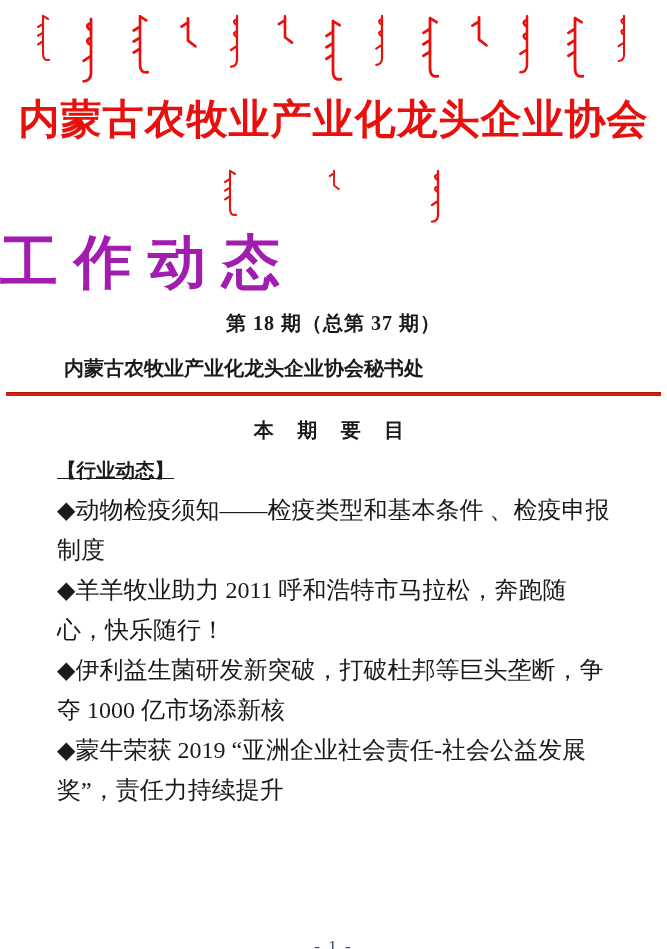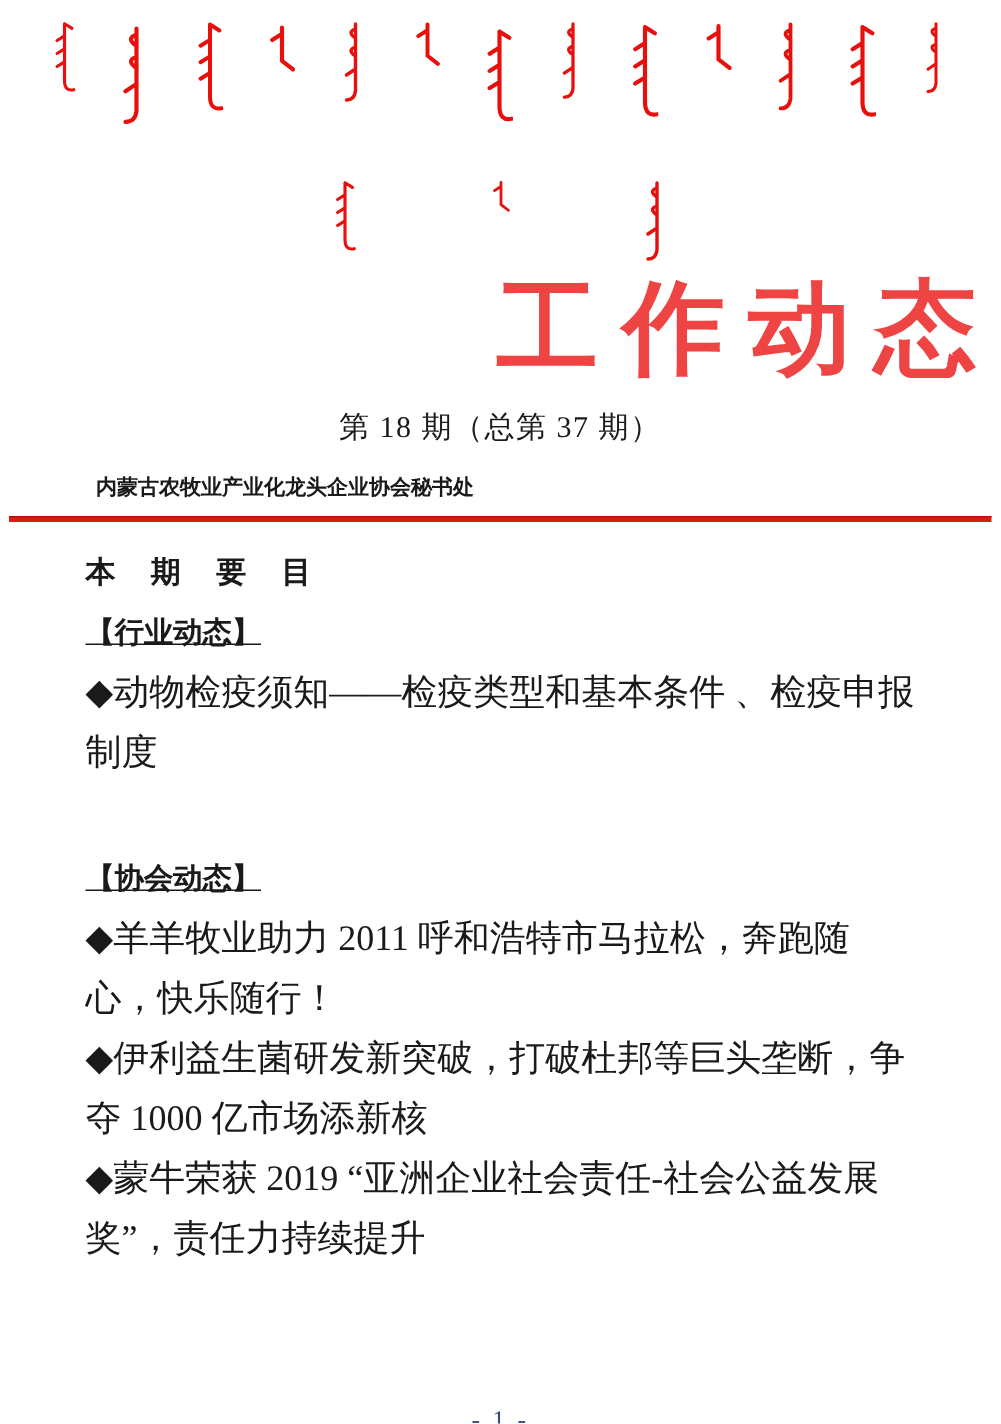--- a/index.html
+++ b/index.html
@@ -32,51 +32,51 @@
     text-align:center;
     color:#e8100c;
     font-size:41px;
     font-weight:bold;
     letter-spacing:1px;
     line-height:1.15;
     white-space:nowrap;
   }
   .newsletter-title{
     margin-top:6px;
-    text-align:right;
-    color:#ef4444;
-    font-size:68px;
+    text-align:left;
+    color:#a21caf;
+    font-size:58px;
     font-weight:bold;
     letter-spacing:16px;
     line-height:1.05;
   }
   .issue-line{
     margin-top:16px;
     text-align:center;
     font-size:20px;
-    font-weight:normal;
+    font-weight:bold;
     letter-spacing:1px;
   }
   .info-row{
     display:flex;justify-content:space-between;align-items:baseline;
     margin:18px 56px 0 64px;
-    font-size:14px;
+    font-size:20px;
     font-weight:600;
   }
   .rule-red{
     margin:10px 6px 0 6px;
     height:3px;
     background:#d81e14;
     border-top:1px solid #b01208;
   }
 
   
   .toc{margin:14px 57px 0 57px;line-height:40px;font-size:19.5px;}
   .toc-heading{
-    text-align:left;
+    text-align:center;
     font-weight:bold;
     font-size:20px;
     letter-spacing:9px;
     font-family:"Liberation Sans","DejaVu Sans",sans-serif;
   }
   .section-label{
     font-weight:bold;
     font-family:"Liberation Sans","DejaVu Sans",sans-serif;
     font-size:19.5px;
     margin-top:0;
@@ -149,20 +149,21 @@
         <use href="#mg-b" xlink:href="#mg-b"></use>
       </svg>
     <svg width="18" height="72">
         <use href="#mg-a" xlink:href="#mg-a"></use>
       </svg>
     <svg width="18" height="50">
         <use href="#mg-b" xlink:href="#mg-b"></use>
       </svg>
   </div>
 
+  <div class="org-name">内蒙古农牧业产业化龙头企业协会</div>
 
   <div class="mg-banner-small">
     <svg width="16" height="52">
         <use href="#mg-a" xlink:href="#mg-a"></use>
       </svg>
     <svg width="16" height="24">
         <use href="#mg-c" xlink:href="#mg-c"></use>
       </svg>
     <svg width="16" height="56">
         <use href="#mg-b" xlink:href="#mg-b"></use>
@@ -178,21 +179,20 @@
   </div>
 
   <div class="rule-red"></div>
 
   <div class="toc">
     <div class="toc-heading">本 期 要 目</div>
 
     <div class="section-label">【行业动态】</div>
     <p class="toc-item">◆动物检疫须知——检疫类型和基本条件 、检疫申报制度</p>
 
-    <div class="section-label second">【协会动态】</div>
     <p class="toc-item">◆羊羊牧业助力 2011 呼和浩特市马拉松，奔跑随心，快乐随行！</p>
     <p class="toc-item">◆伊利益生菌研发新突破，打破杜邦等巨头垄断，争夺 1000 亿市场添新核</p>
     <p class="toc-item">◆蒙牛荣获 2019 “亚洲企业社会责任-社会公益发展奖”，责任力持续提升</p>
   </div>
 
   <div class="page-number">- 1 -</div>
 
 </div>
 
 </body></html>

